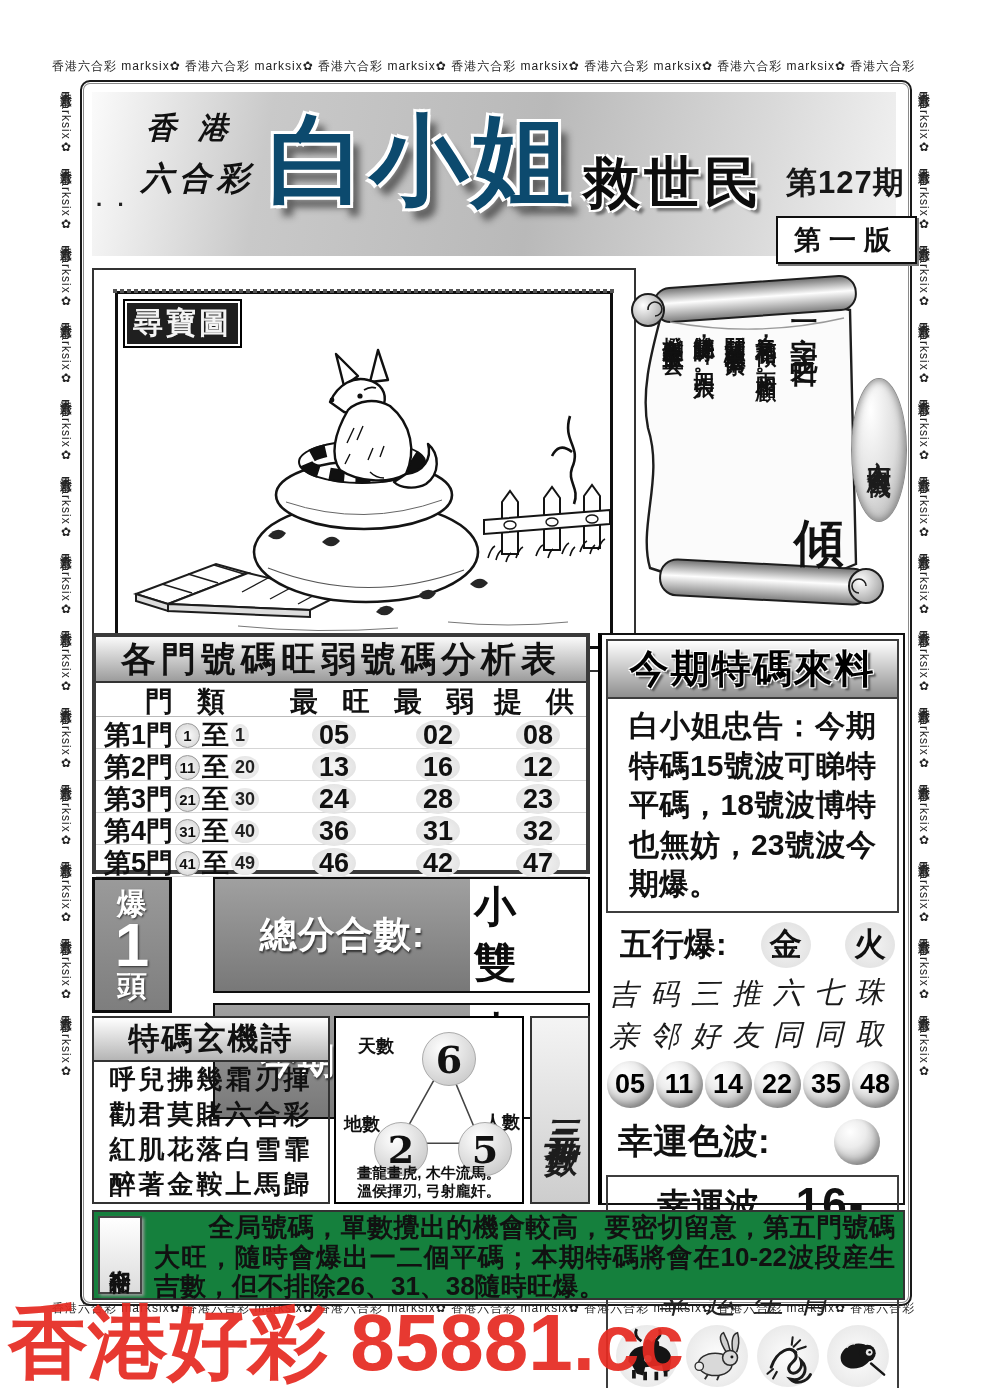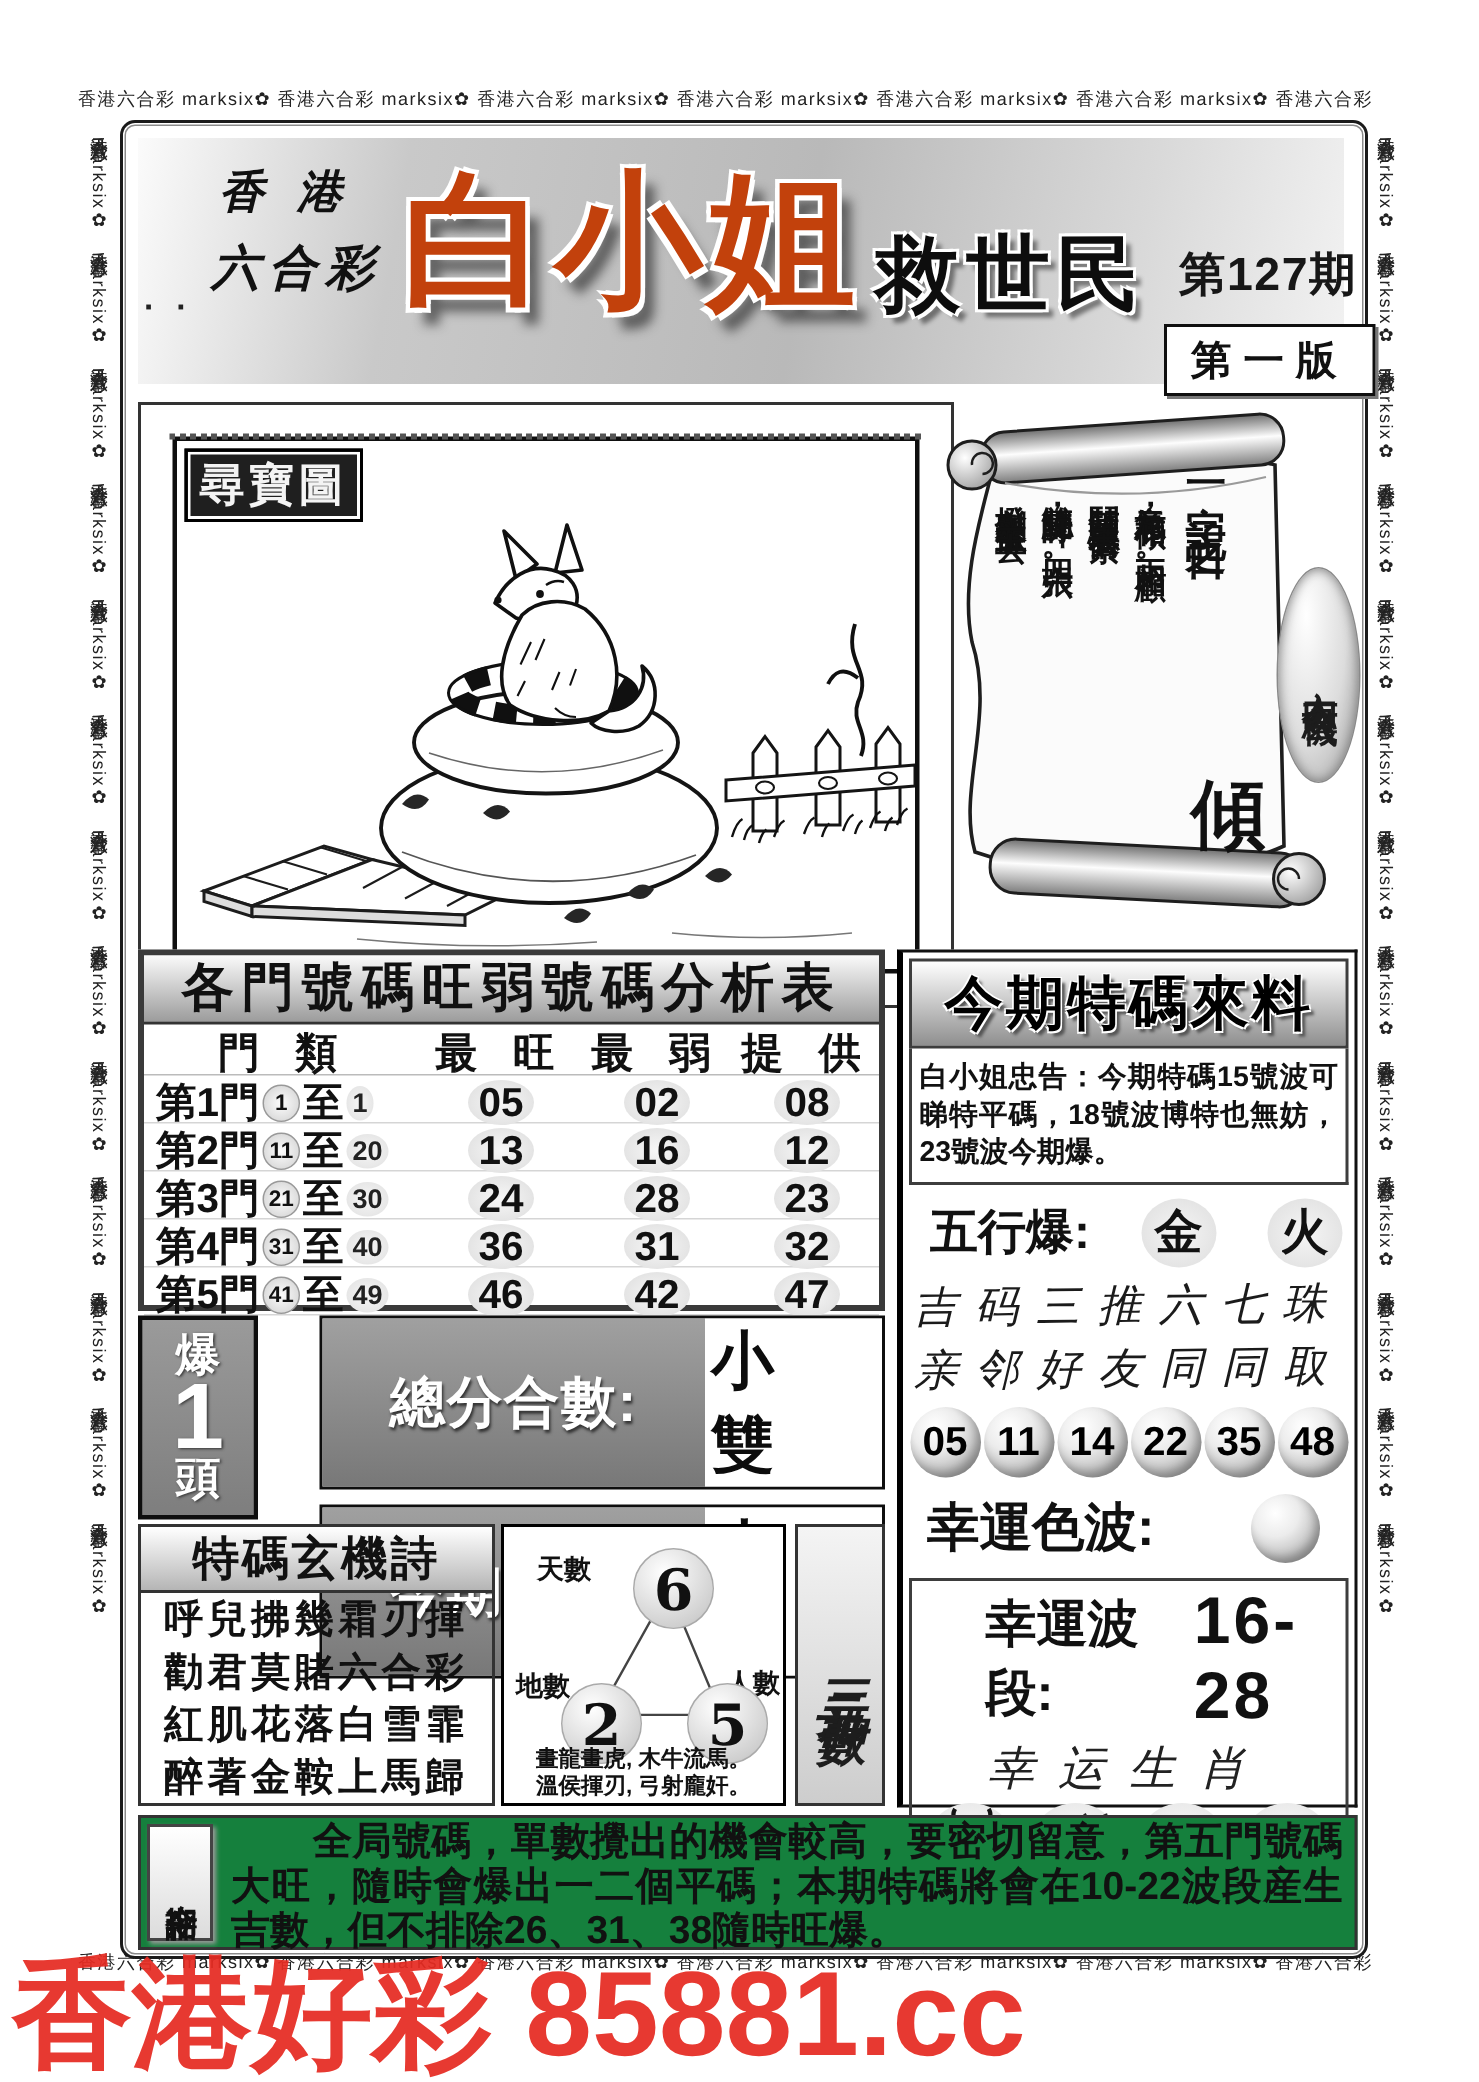--- a/index.html
+++ b/index.html
@@ -14,21 +14,21 @@
   .frame{position:absolute;left:80px;top:80px;width:828px;height:1222px;border:2px solid #1a1a1a;
          border-radius:10px;box-shadow:0 0 0 1px #fff inset,0 0 0 2px #8a8a8a inset;}
   
   .header{position:absolute;left:92px;top:92px;width:804px;height:164px;
           background:linear-gradient(100deg,#fbfbfb 0%,#c9c9c9 22%,#b9b9b9 55%,#d9d9d9 82%,#f2f2f2 100%);}
   .logo{position:absolute;left:118px;top:108px;width:160px;text-align:center;
         font-family:"DejaVu Serif",serif;font-weight:bold;font-style:italic;}
   .logo .l1{font-size:30px;letter-spacing:22px;}
   .logo .l2{font-size:32px;letter-spacing:6px;margin-top:8px;}
   .dots{position:absolute;left:96px;top:192px;font-size:22px;font-weight:bold;color:#222;letter-spacing:4px;}
-  .title-main{position:absolute;left:268px;top:96px;font-size:98px;font-weight:900;color:#c2410c;letter-spacing:4px;
+  .title-main{position:absolute;left:268px;top:96px;font-size:98px;font-weight:900;color:#0c4a6e;letter-spacing:4px;
       text-shadow:-3px -3px 0 #fff,3px -3px 0 #fff,-3px 3px 0 #fff,3px 3px 0 #fff,9px 11px 7px rgba(40,40,40,.65);}
   .title-sub{position:absolute;left:584px;top:146px;font-size:56px;font-weight:900;color:#0d0d0d;letter-spacing:4px;
       text-shadow:-2px -2px 0 #fff,2px -2px 0 #fff,-2px 2px 0 #fff,2px 2px 0 #fff,5px 5px 3px rgba(0,0,0,.45);}
   .issue{position:absolute;left:786px;top:162px;font-size:31px;font-weight:900;color:#171717;letter-spacing:1px;}
   .edition{position:absolute;left:776px;top:216px;background:#fff;border:2px solid #0f0f0f;padding:4px 16px;
       font-size:27px;font-weight:900;letter-spacing:8px;box-shadow:2px 2px 0 #777;}
   
   .treasure{position:absolute;left:92px;top:268px;width:498px;height:358px;background:#fff;
       border:2px solid #333;padding:21px;}
   .treasure .deco{width:100%;height:100%;box-sizing:border-box;border:3px solid #0f0f0f;position:relative;background:#fff;}
@@ -92,21 +92,21 @@
   .sanyuan{position:absolute;left:530px;top:1016px;width:60px;height:188px;border:2px solid #333;box-sizing:border-box;
       background:linear-gradient(#f4f4f4,#cdcdcd);display:flex;align-items:center;justify-content:center;}
   .sanyuan span{writing-mode:vertical-rl;text-orientation:upright;font-family:"DejaVu Serif",serif;font-style:italic;
       font-size:33px;font-weight:700;letter-spacing:8px;color:#1d1d1d;}
   
   .special{position:absolute;left:598px;top:633px;width:307px;height:572px;border:2px solid #111;border-left:4px solid #000;
       box-sizing:border-box;background:#fff;padding:4px;}
   .sp-title{border:2px solid #3d3d3d;height:56px;display:flex;align-items:center;justify-content:center;
       background:linear-gradient(#ffffff,#8f8f8f);font-size:39px;font-weight:900;letter-spacing:2px;color:#000;
       text-shadow:-1px -1px 0 #fff,1px -1px 0 #fff,-1px 1px 0 #fff,1px 1px 0 #fff,3px 3px 2px #555;}
-  .sp-advice{border:2px solid #3d3d3d;border-top:none;padding:7px 5px;font-size:19px;font-weight:900;
+  .sp-advice{border:2px solid #3d3d3d;border-top:none;padding:7px 21px;font-size:30px;font-weight:900;
       line-height:1.32;text-align:justify;}
   .sp-wuxing{margin-top:9px;display:flex;align-items:center;font-size:32px;font-weight:900;padding-left:14px;}
   .sp-wuxing .wx{background:radial-gradient(#f5f5f5,#ddd);border-radius:50%;padding:1px 9px;margin-left:34px;}
   .sp-hand{margin-top:4px;text-align:center;font-family:"DejaVu Serif",serif;font-style:italic;font-size:29px;
       letter-spacing:12px;line-height:1.45;color:#1b1b1b;transform:rotate(-.6deg);}
   .balls{display:flex;justify-content:center;gap:2px;margin-top:5px;}
   .ball{width:47px;height:47px;border-radius:50%;display:flex;align-items:center;justify-content:center;
       background:radial-gradient(circle at 35% 28%,#ffffff 0%,#ececec 35%,#bcbcbc 70%,#909090 100%);
       box-shadow:inset -3px -4px 6px rgba(0,0,0,.25);font-size:27px;font-weight:900;color:#000;}
   .sp-color{display:flex;align-items:center;margin-top:10px;padding-left:12px;font-size:35px;font-weight:900;}

